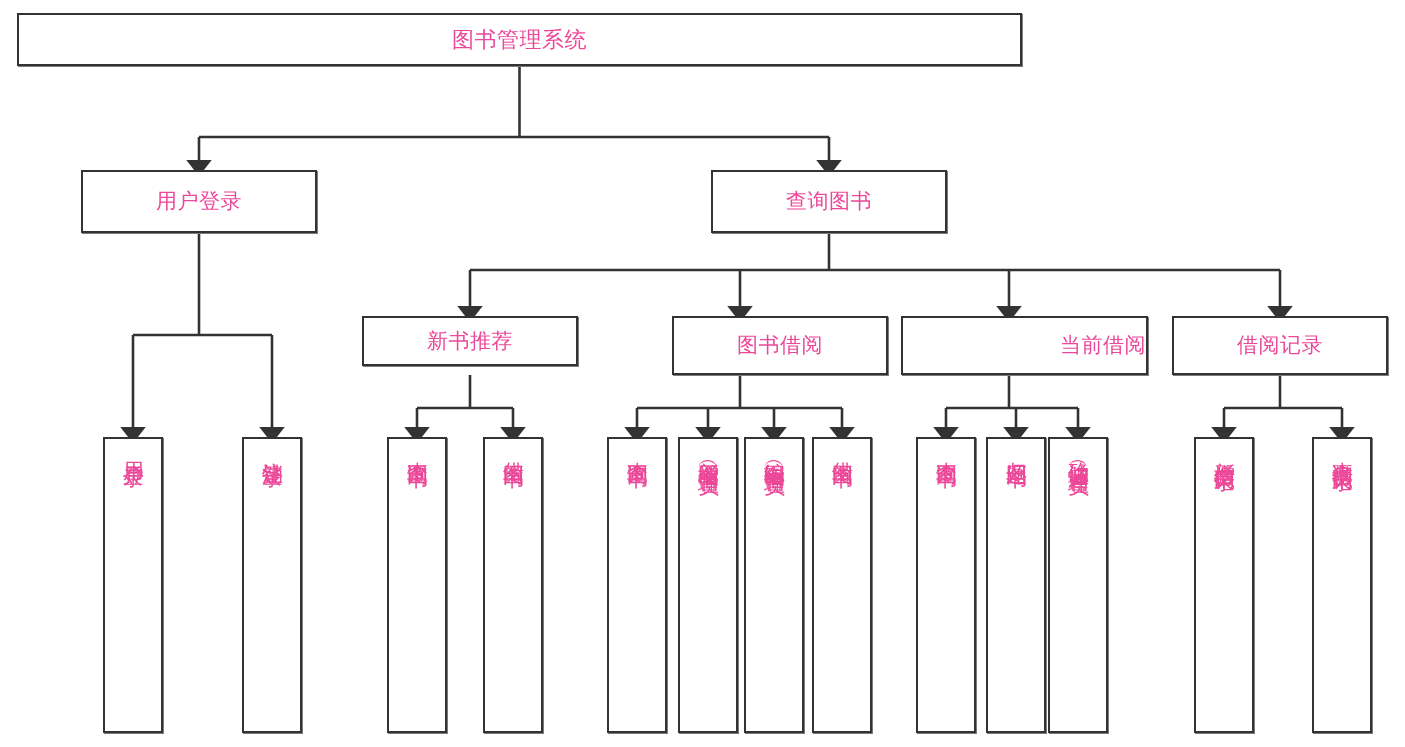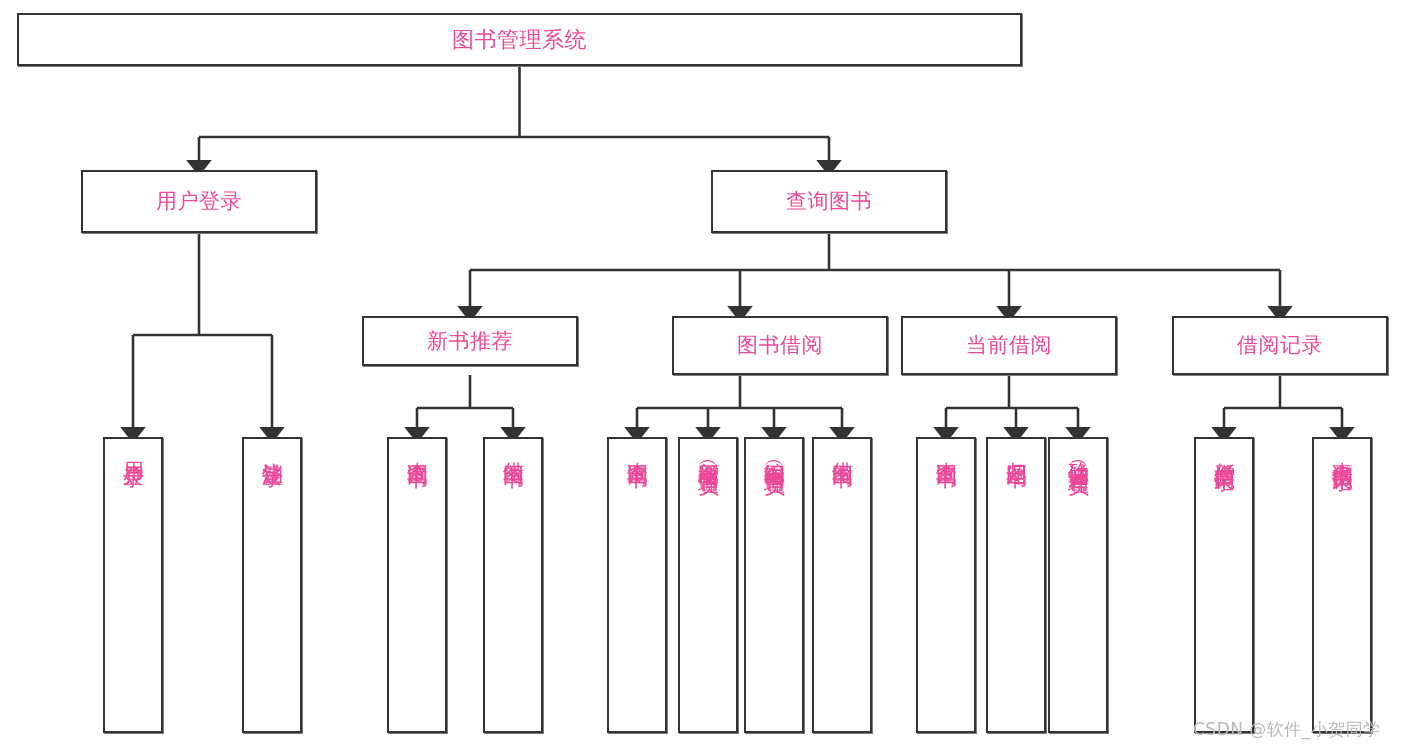--- a/index.html
+++ b/index.html
@@ -126,21 +126,21 @@
       </div>
       <div class="node horizontal" style="left: 711px; top: 170px; width: 236px; height: 63px;">
         <span class="label">查询图书</span>
       </div>
       <div class="node horizontal" style="left: 362px; top: 316px; width: 216px; height: 50px;">
         <span class="label">新书推荐</span>
       </div>
       <div class="node horizontal" style="left: 632px; top: 316px; width: 216px; height: 59px; margin-left: 40px;">
         <span class="label">图书借阅</span>
       </div>
-      <div class="node horizontal" style="left: 901px; top: 316px; width: 216px; height: 59px;">
+      <div class="node horizontal" style="left: 901px; top: 316px; width: 247px; height: 59px; justify-content: flex-end;">
         <span class="label">当前借阅</span>
       </div>
       <div class="node horizontal" style="left: 1172px; top: 316px; width: 216px; height: 59px;">
         <span class="label">借阅记录</span>
       </div>
       <div class="node vertical" style="left: 103px; top: 437px; width: 60px; height: 296px;">
         <span class="label">用户登录</span>
       </div>
       <div class="node vertical" style="left: 242px; top: 437px; width: 60px; height: 296px;">
         <span class="label">注销登录</span>
@@ -173,14 +173,13 @@
         <span class="label">确认归还（管理员）</span>
       </div>
       <div class="node vertical" style="left: 1194px; top: 437px; width: 60px; height: 296px;">
         <span class="label">新增借阅记录</span>
       </div>
       <div class="node vertical" style="left: 1312px; top: 437px; width: 60px; height: 296px;">
         <span class="label">查询借阅记录</span>
       </div>
     </div>
 
-  <div class="watermark" id="watermark" style="left: 1193px; top: 718px;">CSDN @软件_小贺同学</div>
 </div>
 
 </body></html>

